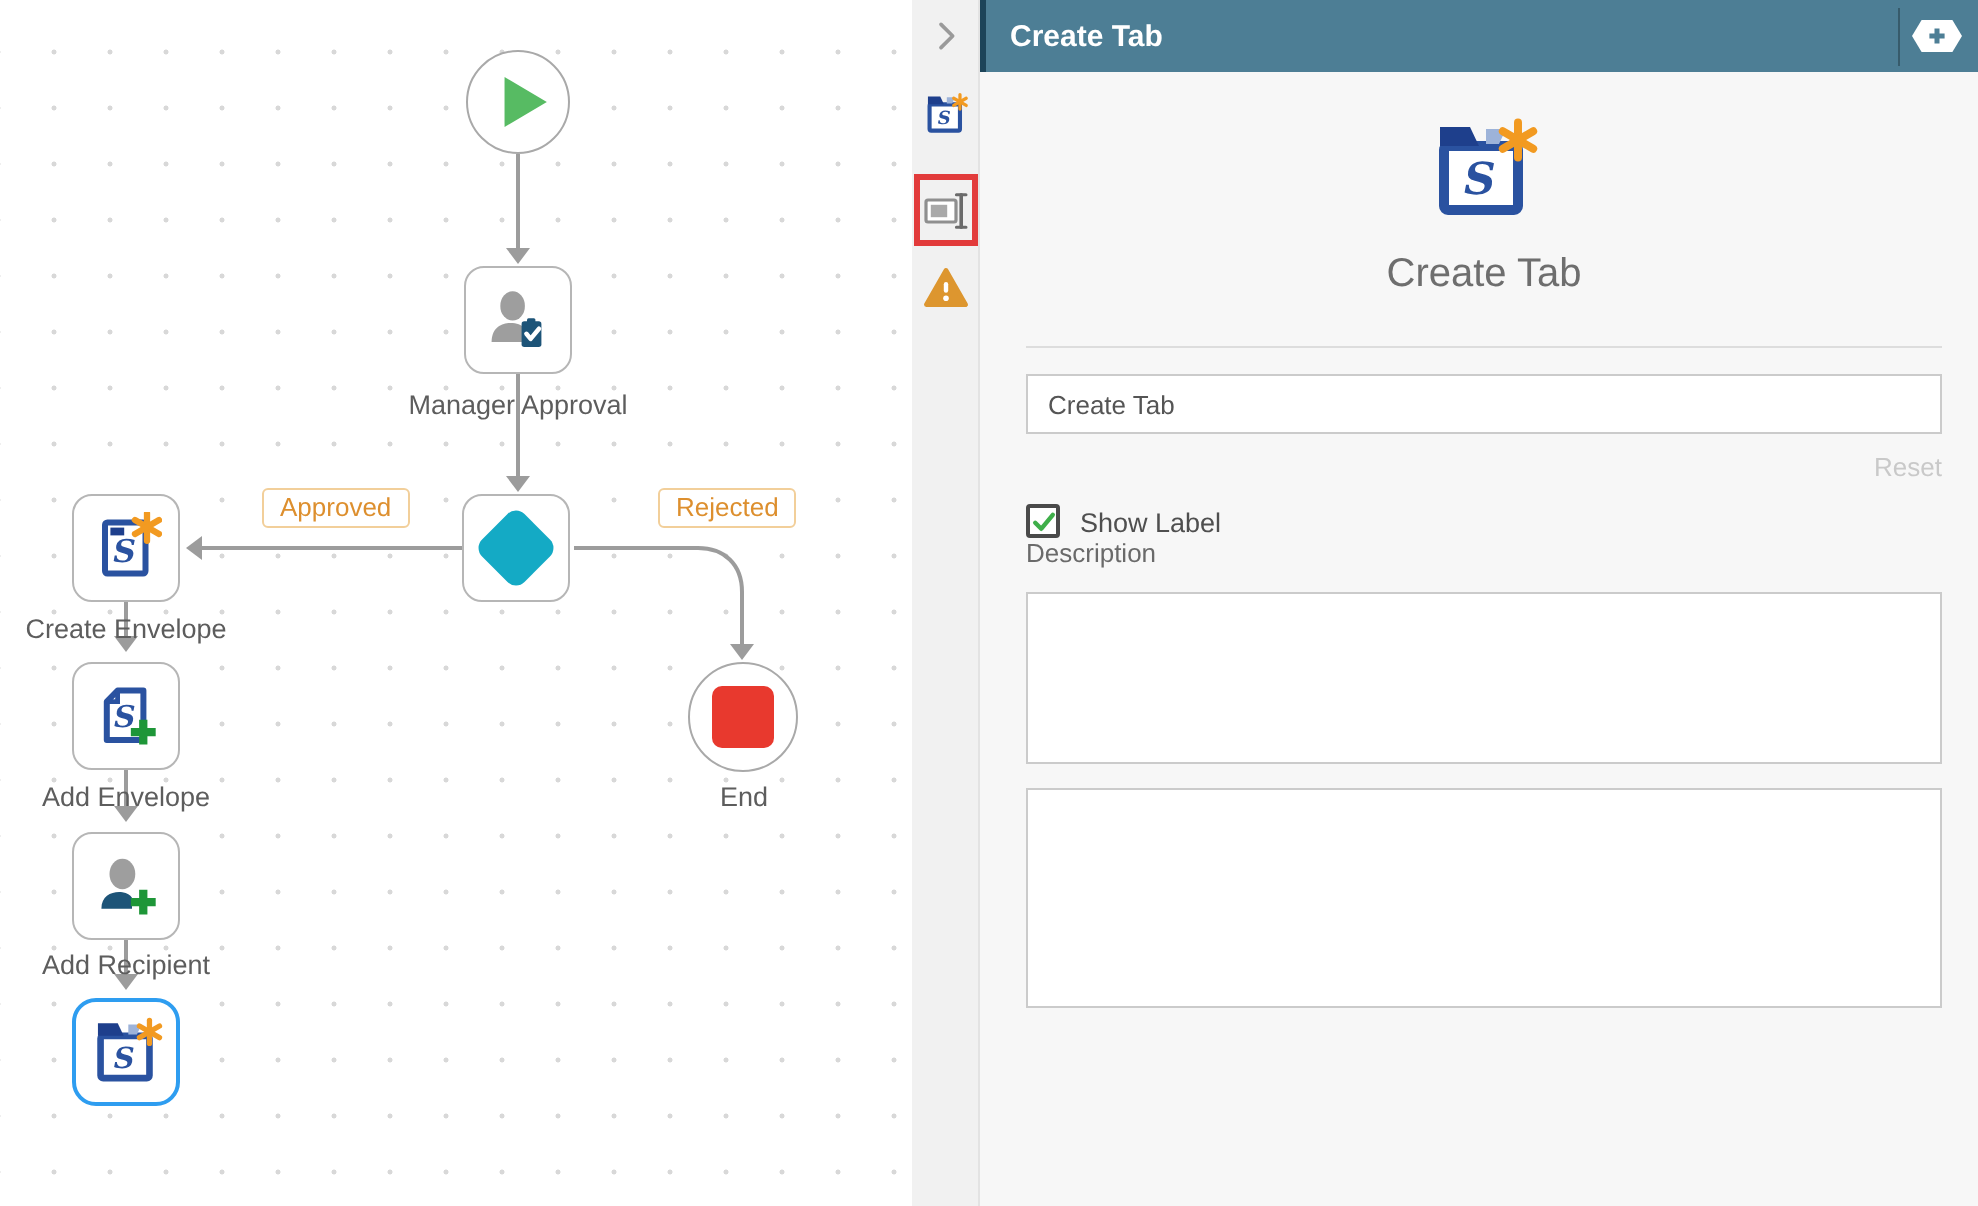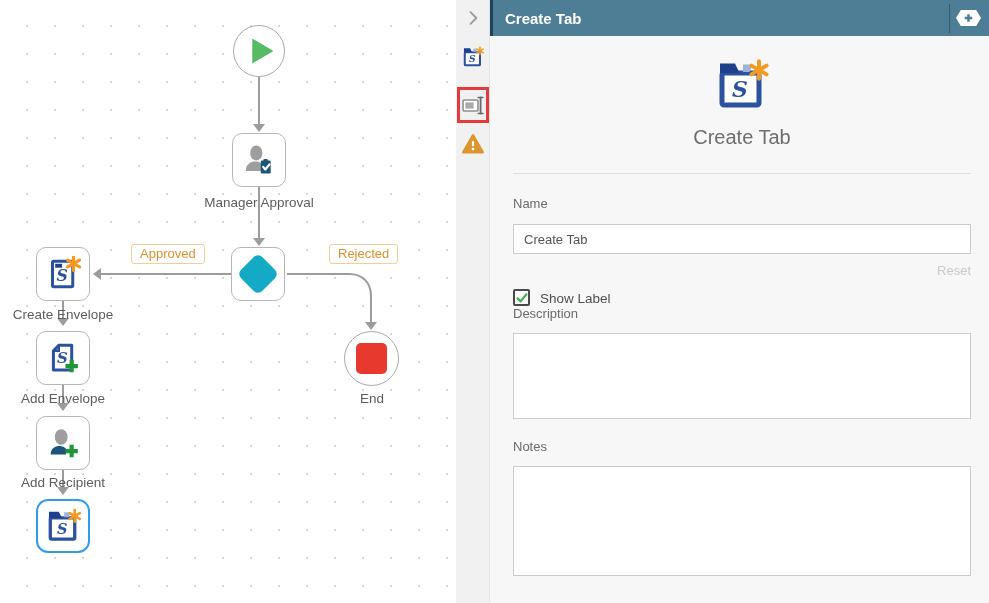--- a/index.html
+++ b/index.html
@@ -272,35 +272,33 @@
       </svg>
     </div>
 
     <div class="panel-body">
       <svg class="big-icon" width="56" height="56">
           <use href="#icon-create-tab"></use>
         </svg>
       <div class="panel-title">Create Tab</div>
       <div class="divider"></div>
 
-      <div class="field-label mt-name">Name</div>
       <input class="name-input" type="text" value="Create Tab" style="">
       <div class="reset-row">
         <span class="reset-link">Reset</span>
       </div>
 
       <div class="cb-row">
         <span class="checkbox checked">
           <svg class="check" width="12" height="12" viewBox="0 0 12 12">
             <path d="M1.6 6.4 L4.6 9.4 L10.4 2.4" fill="none" stroke="#3faf4a" stroke-width="2.2" stroke-linecap="round" stroke-linejoin="round"></path>
           </svg>
         </span>
         <span class="cb-label">Show Label</span>
       </div>
 
       <div class="field-label mt-desc">Description</div>
       <textarea class="area area-desc" style=""></textarea>
 
-      <div class="field-label mt-notes">Notes</div>
       <textarea class="area area-notes" style=""></textarea>
     </div>
   </div>
 </div>
 
 </body></html>

